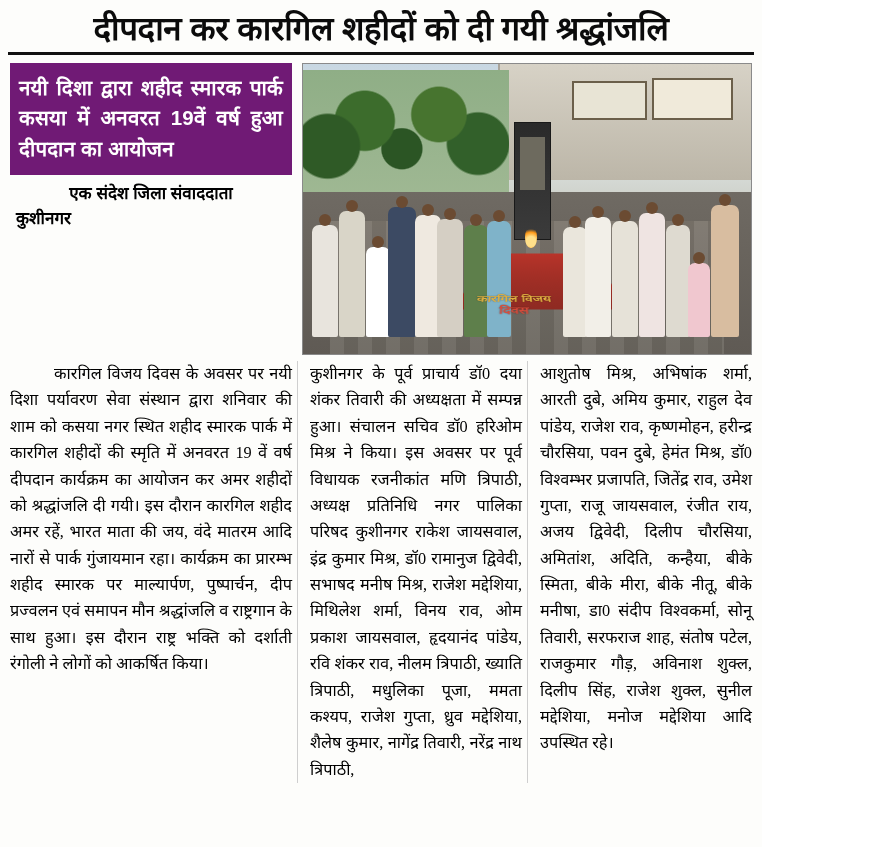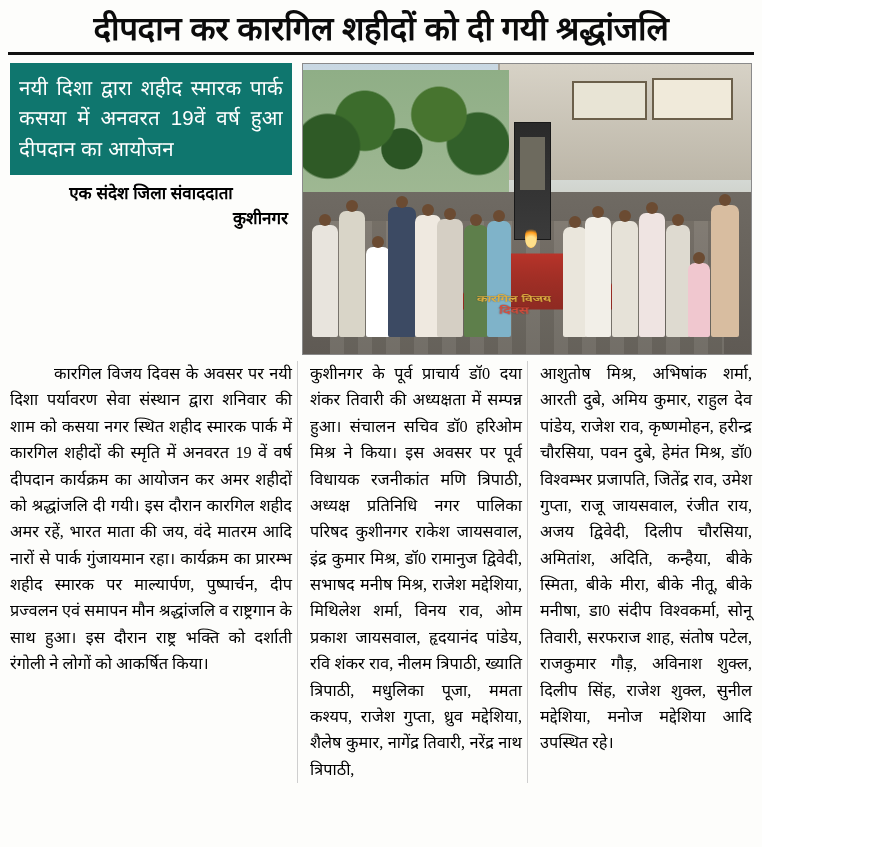--- a/index.html
+++ b/index.html
@@ -44,42 +44,42 @@
     display: flex;
     flex-direction: row;
     margin: 8px 10px 0 10px;
     gap: 10px;
   }
   .left-col {
     width: 282px;
     flex: 0 0 282px;
   }
   .blue-box {
-    background: #0f766e;
+    background: #701a75;
     color: #ffffff;
     font-family: "Liberation Sans", sans-serif;
-    font-weight: normal;
+    font-weight: bold;
     font-size: 20.5px;
     line-height: 1.48;
     padding: 10px 9px 11px 9px;
     text-align: justify;
     text-justify: inter-word;
     letter-spacing: 0.2px;
   }
   .byline {
     font-family: "Liberation Sans", sans-serif;
     font-weight: bold;
     font-size: 17px;
     line-height: 1.45;
     text-align: center;
     padding: 7px 4px 2px 4px;
   }
   .byline .city {
     display: block;
-    text-align: right;
+    text-align: left;
     padding-left: 2px;
   }
 
   .photo {
     position: relative;
     flex: 1 1 auto;
     height: 290px;
     border: 1px solid #8a8a8a;
     overflow: hidden;
     background: linear-gradient(#b9cbd8, #cfd9dd);

